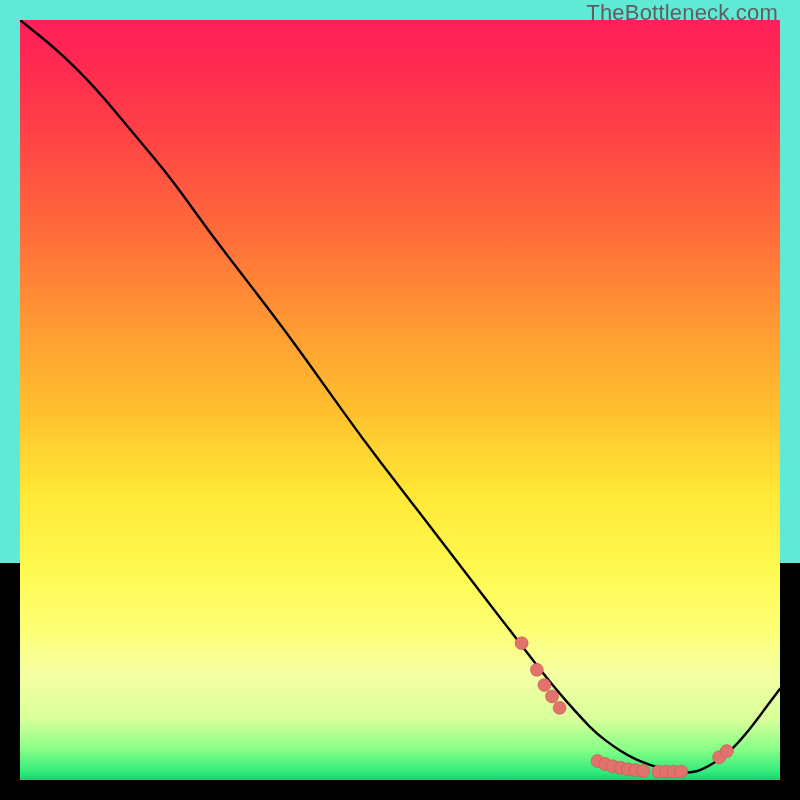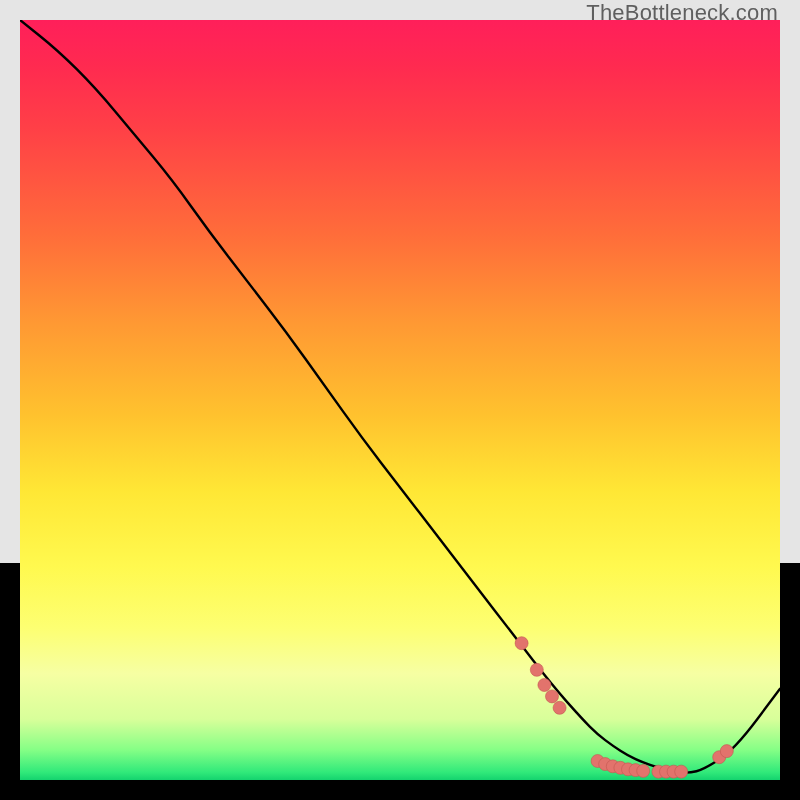--- a/index.html
+++ b/index.html
@@ -8,21 +8,21 @@
     width: 800px;
     height: 800px;
     background: #000;
     font-family: Arial, Helvetica, sans-serif;
     overflow: hidden;
   }
   .frame {
     position: relative;
     width: 800px;
     height: 563px;
-    background: #e5e5e5;
+    background: #5eead4;
   }
   .plot {
     position: absolute;
     left: 20px;
     top: 20px;
     width: 760px;
     height: 760px;
     background: linear-gradient(
       to bottom,
       #ff1f5a 0%,

